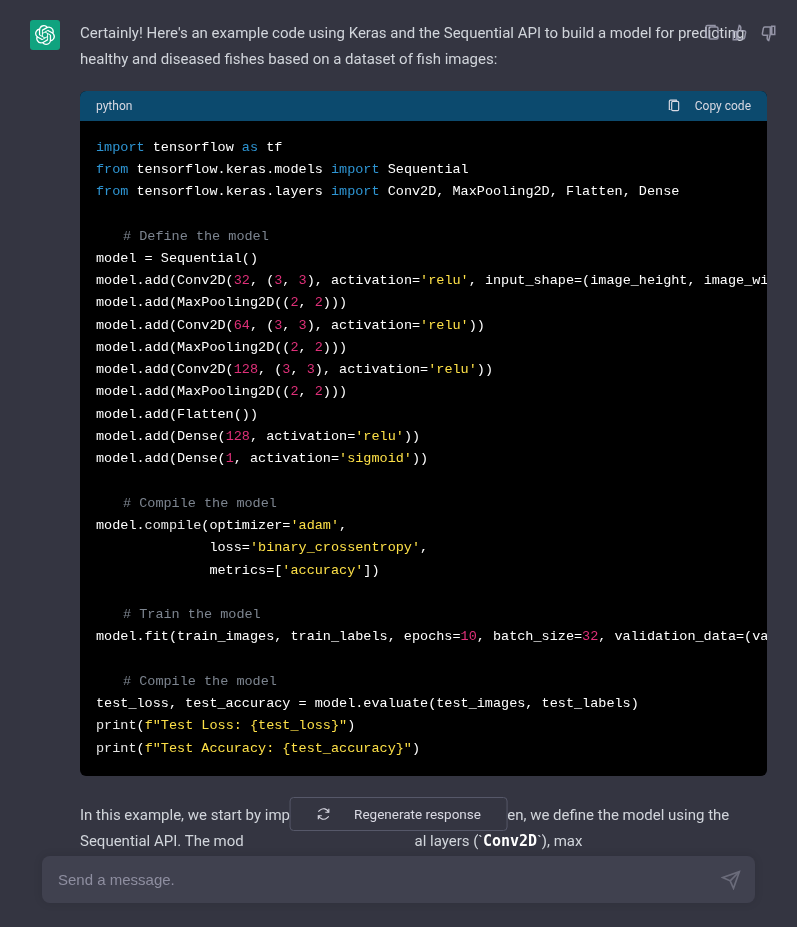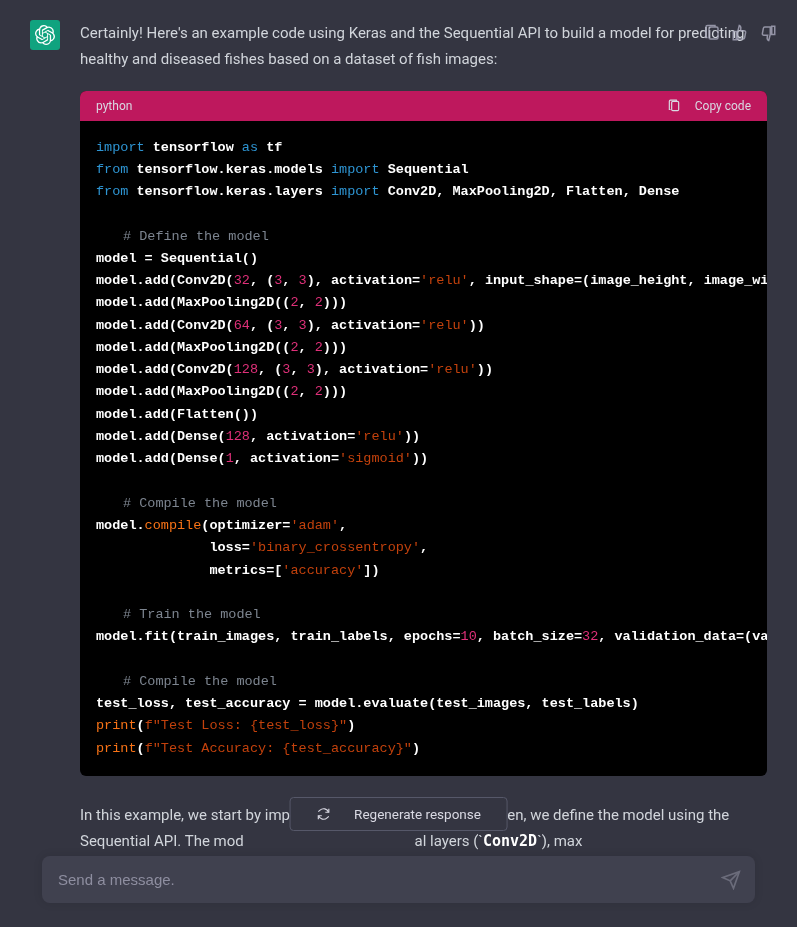--- a/index.html
+++ b/index.html
@@ -46,21 +46,21 @@
   opacity: .8;
 }
 .ic-btn svg { width: 100%; height: 100%; stroke: currentColor; fill: none; stroke-width: 2; }
 .code-block {
   margin-top: 18px;
   border-radius: 6px;
   overflow: hidden;
   background: #000;
 }
 .code-hdr {
-  background: #be185d;
+  background: #0c4a6e;
   padding: 8px 16px;
   font-size: 12px;
   color: #d9d9e3;
   display: flex;
   justify-content: space-between;
   align-items: center;
 }
 .copy-btn {
   display: flex; align-items: center; gap: 14px;
   cursor: pointer;
@@ -74,25 +74,25 @@
   font-size: 13.5px;
   line-height: 1.65;
   color: #fff;
   overflow-x: auto;
   white-space: pre;
 }
 pre.code-body::-webkit-scrollbar { height: 9px; }
 pre.code-body::-webkit-scrollbar-track { background: #1a1a1a; }
 pre.code-body::-webkit-scrollbar-thumb { background: #bfbfbf; border-radius: 0; }
 .kw { color: #2e95d3; text-align: center; }
-.fn { color: #f97316; }
+.fn { color: #e5e5e5; }
 .num { color: #df3079; text-align: right; }
-.str { color: #c2410c; }
+.str { color: #fde047; }
 .cmt { color: #7d8590; margin-left: 27px; }
-.id { color: #fff; font-weight: bold; }
+.id { color: #fff; }
 .op { color: #fff; }
 .inline-code {
   font-family: "SFMono-Regular", Consolas, monospace;
   font-weight: 600;
   color: #fff;
 }
 .regen {
   position: absolute;
   left: 50%; transform: translateX(-50%);
   bottom: 96px;

